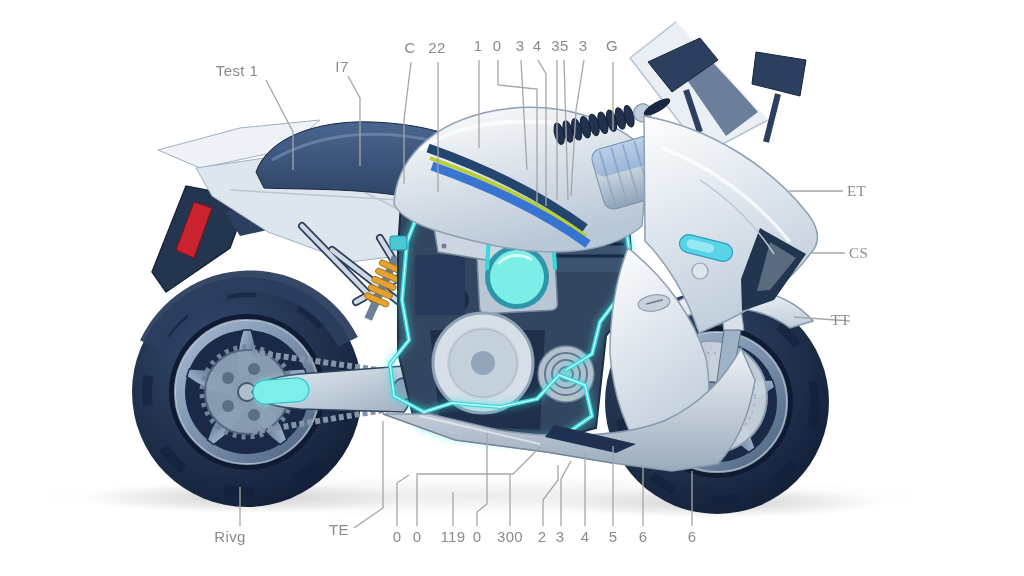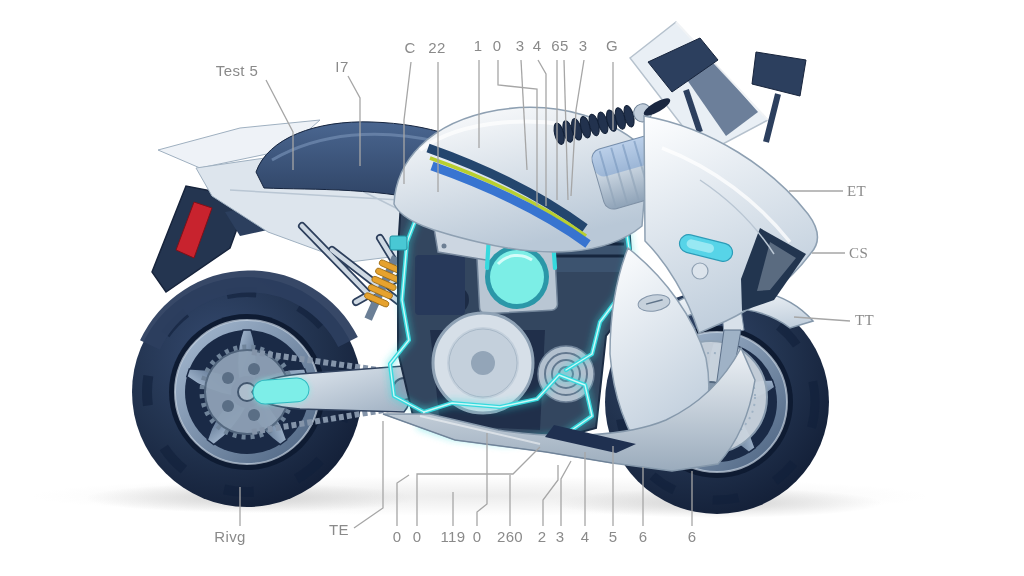--- a/index.html
+++ b/index.html
@@ -337,43 +337,43 @@
     <path d="M510,526 L510,475"></path>
     <path d="M543,526 L543,500 L558,480 L558,465"></path>
     <path d="M561,526 L561,479 L571,461"></path>
     <path d="M585,526 L585,452"></path>
     <path d="M613,526 L613,446"></path>
     <path d="M643,526 L643,467"></path>
     <path d="M692,526 L692,471"></path>
   </g>
 </svg>
 
-<div class="lbl" style="left:237px;top:63px">Test 5</div>
+<div class="lbl" style="left:237px;top:63px">Test 1</div>
 <div class="lbl" style="left:342px;top:59px">I7</div>
 <div class="lbl" style="left:410px;top:40px">C</div>
 <div class="lbl" style="left:437px;top:40px">22</div>
 <div class="lbl" style="left:478px;top:38px">1</div>
 <div class="lbl" style="left:497px;top:38px">0</div>
 <div class="lbl" style="left:520px;top:38px">3</div>
 <div class="lbl" style="left:537px;top:38px">4</div>
-<div class="lbl" style="left:560px;top:38px">65</div>
+<div class="lbl" style="left:560px;top:38px">35</div>
 <div class="lbl" style="left:583px;top:38px">3</div>
 <div class="lbl" style="left:612px;top:38px">G</div>
 
 <div class="lbl la" style="left:847px;top:183px">ET</div>
 <div class="lbl la" style="left:849px;top:245px">CS</div>
-<div class="lbl la" style="left:855px;top:312px">TT</div>
+<div class="lbl la" style="left:831px;top:312px">TT</div>
 
 <div class="lbl" style="left:230px;top:529px">Rivg</div>
 <div class="lbl" style="left:339px;top:522px">TE</div>
 <div class="lbl" style="left:397px;top:529px">0</div>
 <div class="lbl" style="left:417px;top:529px">0</div>
 <div class="lbl" style="left:453px;top:529px">119</div>
 <div class="lbl" style="left:477px;top:529px">0</div>
-<div class="lbl" style="left:510px;top:529px">260</div>
+<div class="lbl" style="left:510px;top:529px">300</div>
 <div class="lbl" style="left:542px;top:529px">2</div>
 <div class="lbl" style="left:560px;top:529px">3</div>
 <div class="lbl" style="left:585px;top:529px">4</div>
 <div class="lbl" style="left:613px;top:529px">5</div>
 <div class="lbl" style="left:643px;top:529px">6</div>
 <div class="lbl" style="left:692px;top:529px">6</div>
 
 </div>
 
 </body></html>

